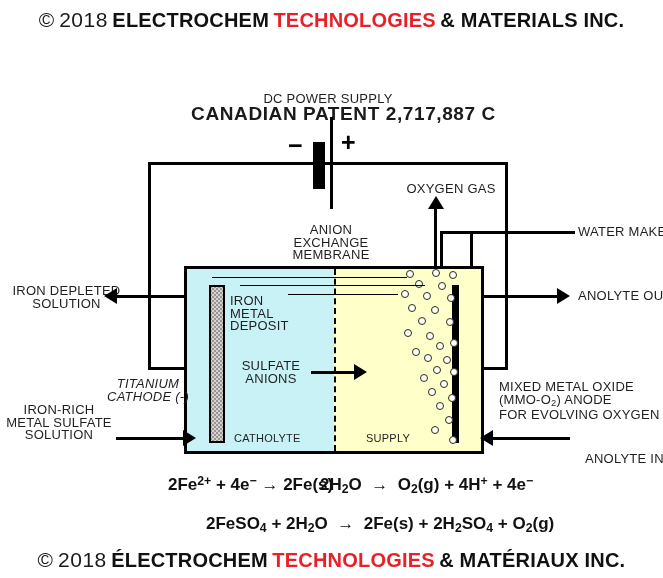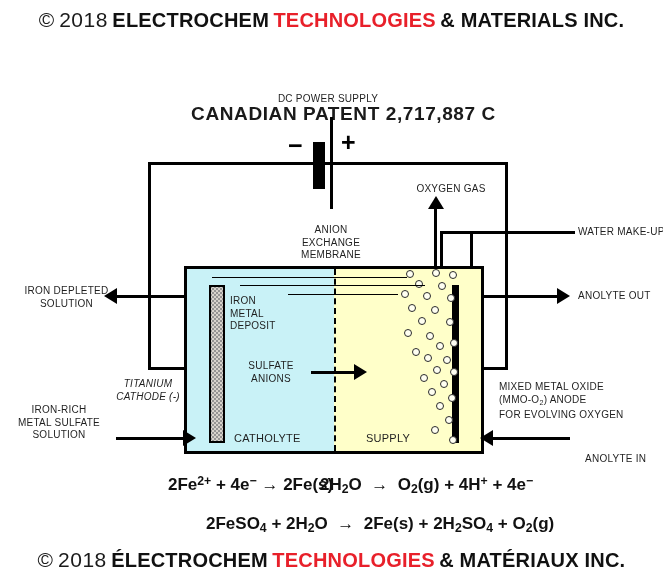--- a/index.html
+++ b/index.html
@@ -23,21 +23,21 @@
   .copy-blk{color:#111111;font-size:20px;letter-spacing:.2px;}
   .copy-red{color:#e8202a;font-size:20px;letter-spacing:.2px;}
 
   .patent{
     width:663px;text-align:center;white-space:nowrap;
     font-size:19px;font-weight:bold;letter-spacing:.6px;color:#1a1a1a;
   }
 
   
   .lbl{
-    font-size:10px;letter-spacing:.25px;color:#1f1f1f;
+    font-size:13px;letter-spacing:.25px;color:#1f1f1f;
     line-height:12.5px;white-space:nowrap;
   }
   .lbl.c{text-align:center;}
   .lbl.big{font-size:11px;}
   .eqn{font-size:17px;font-weight:bold;white-space:nowrap;color:#111;}
   sub{font-size:.72em;vertical-align:-.25em;}
   sup{font-size:.72em;vertical-align:.42em;}
 
   
   .hline{background:#000;height:3px;}

